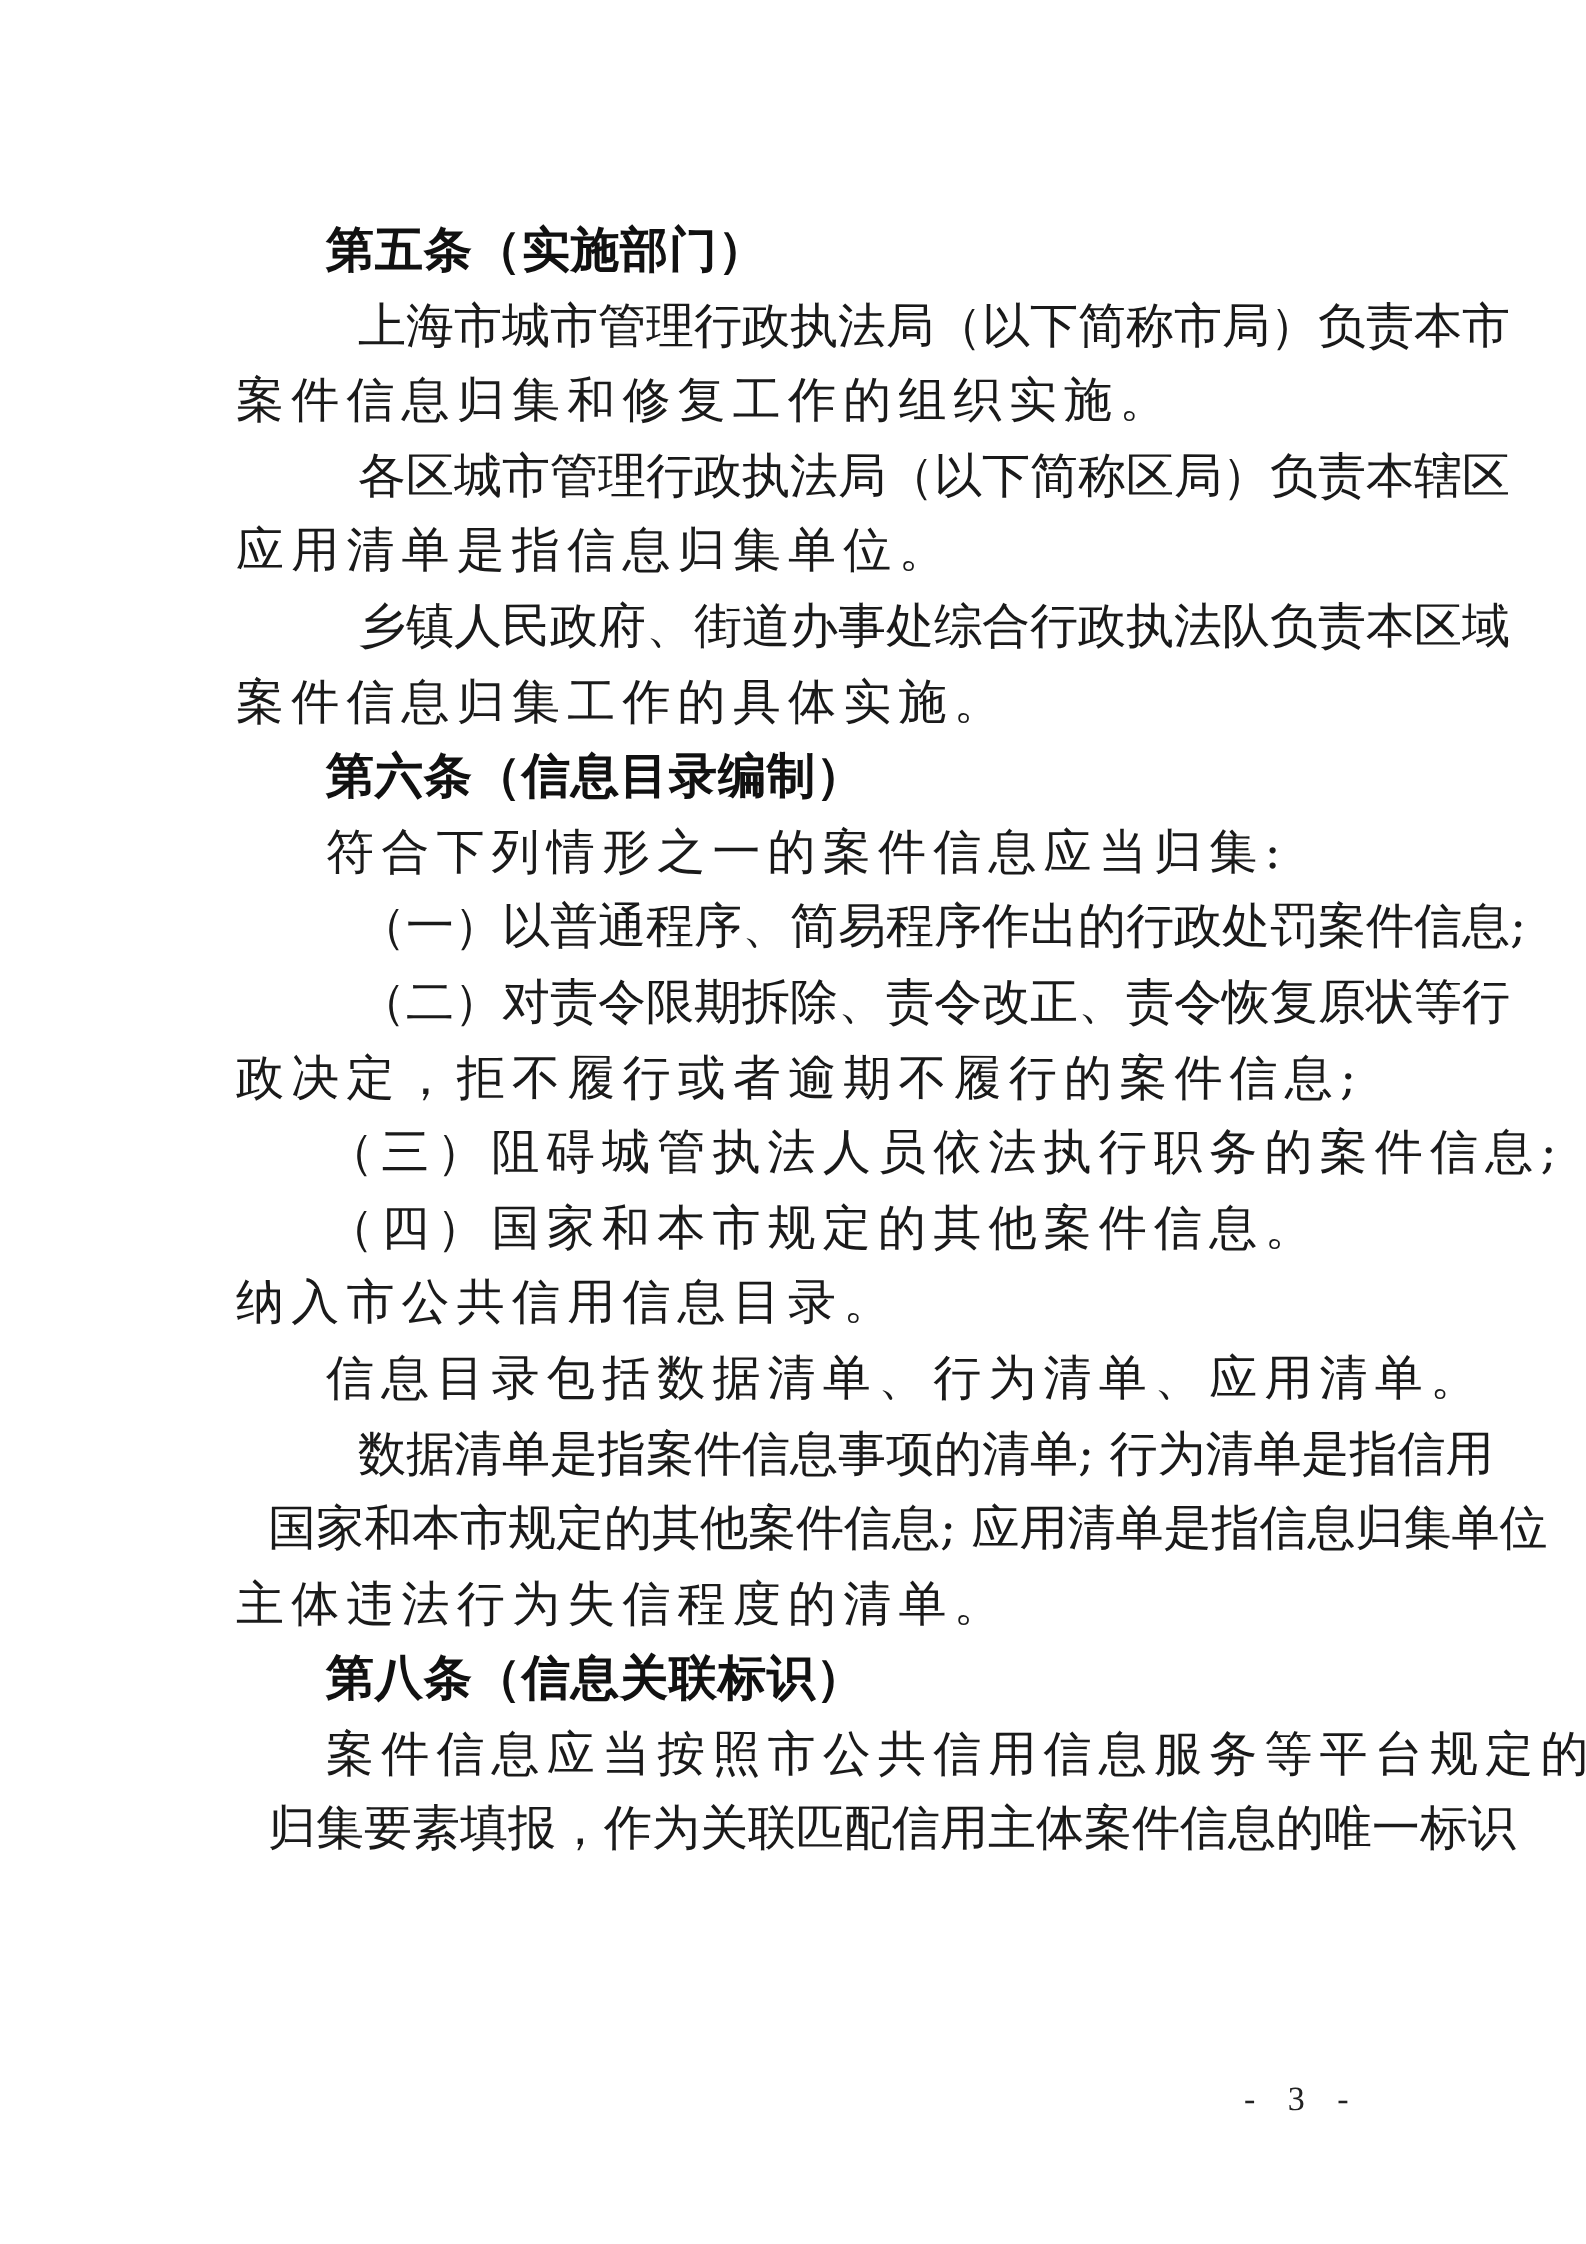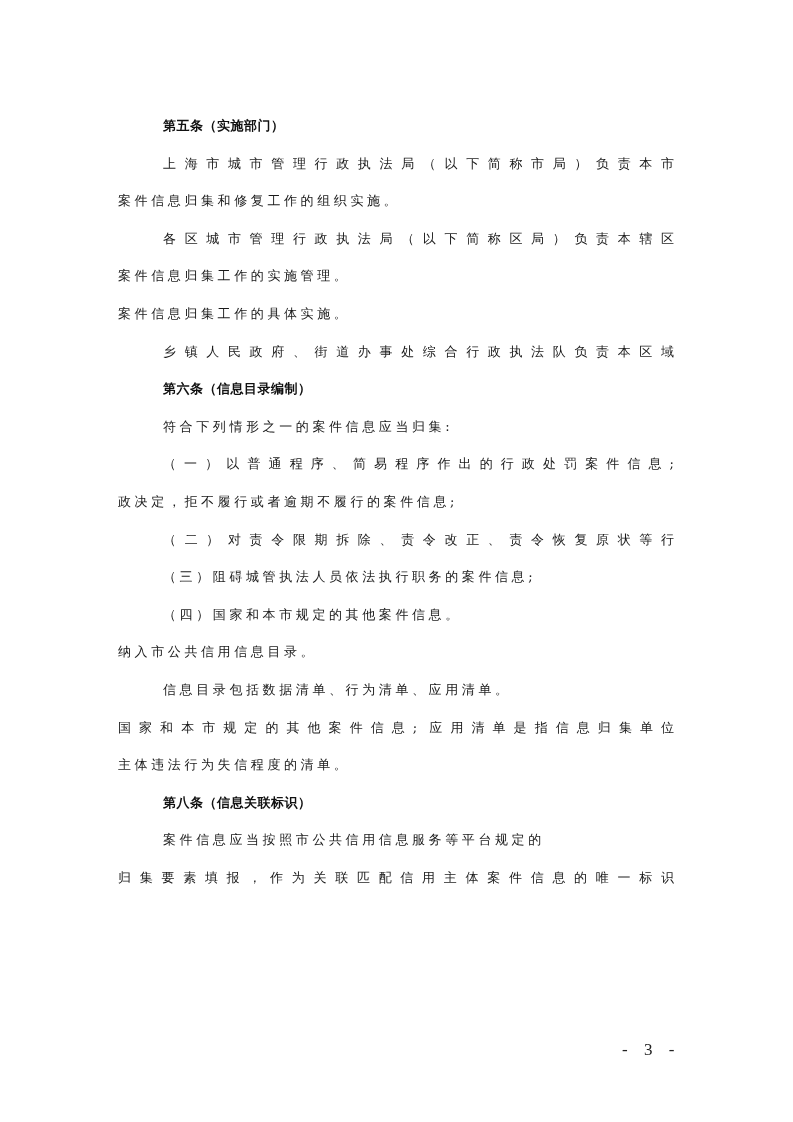--- a/index.html
+++ b/index.html
@@ -17,28 +17,29 @@
     }
     .page {
       position: absolute;
       left: 118px;
       top: 107px;
       width: 556px;
     }
     .line {
       height: 37.6px;
       line-height: 37.6px;
-      font-size: 13px;
+      font-size: 24px;
       white-space: nowrap;
       letter-spacing: 3.6px;
     }
     .line.justify {
       text-align: justify;
       text-align-last: justify;
       letter-spacing: 0;
+      margin-left: 16px;
     }
     .indent {
       padding-left: 45px;
     }
     .heading {
       font-family: "DejaVu Sans", "Liberation Sans", sans-serif;
       font-weight: bold;
       letter-spacing: 0.5px;
       color: #111111;
     }
@@ -55,38 +56,39 @@
 </head>
 <body>
 
 <div class="page">
 
   <section>
     <div class="line heading indent">第五条（实施部门）</div>
     <div class="line indent justify">上海市城市管理行政执法局（以下简称市局）负责本市</div>
     <div class="line">案件信息归集和修复工作的组织实施。</div>
     <div class="line indent justify">各区城市管理行政执法局（以下简称区局）负责本辖区</div>
-    <div class="line">案件信息归集工作的实施管理。</div>
+    <div class="line">应用清单是指信息归集单位。</div>
+    <div class="line indent justify">乡镇人民政府、街道办事处综合行政执法队负责本区域</div>
     <div class="line">案件信息归集工作的具体实施。</div>
-    <div class="line indent justify">乡镇人民政府、街道办事处综合行政执法队负责本区域</div>
   </section>
 
   <section>
     <div class="line heading indent">第六条（信息目录编制）</div>
     <div class="line indent">符合下列情形之一的案件信息应当归集:</div>
     <div class="line indent justify">（一）以普通程序、简易程序作出的行政处罚案件信息;</div>
+    <div class="line indent justify">（二）对责令限期拆除、责令改正、责令恢复原状等行</div>
     <div class="line">政决定，拒不履行或者逾期不履行的案件信息;</div>
-    <div class="line indent justify">（二）对责令限期拆除、责令改正、责令恢复原状等行</div>
     <div class="line indent">（三）阻碍城管执法人员依法执行职务的案件信息;</div>
     <div class="line indent">（四）国家和本市规定的其他案件信息。</div>
   </section>
 
   <section>
     <div class="line">纳入市公共信用信息目录。</div>
     <div class="line indent">信息目录包括数据清单、行为清单、应用清单。</div>
+    <div class="line indent justify">数据清单是指案件信息事项的清单; 行为清单是指信用</div>
     <div class="line justify">国家和本市规定的其他案件信息; 应用清单是指信息归集单位</div>
     <div class="line">主体违法行为失信程度的清单。</div>
   </section>
 
   <section>
     <div class="line heading indent">第八条（信息关联标识）</div>
     <div class="line indent">案件信息应当按照市公共信用信息服务等平台规定的</div>
     <div class="line justify">归集要素填报，作为关联匹配信用主体案件信息的唯一标识</div>
   </section>
 

